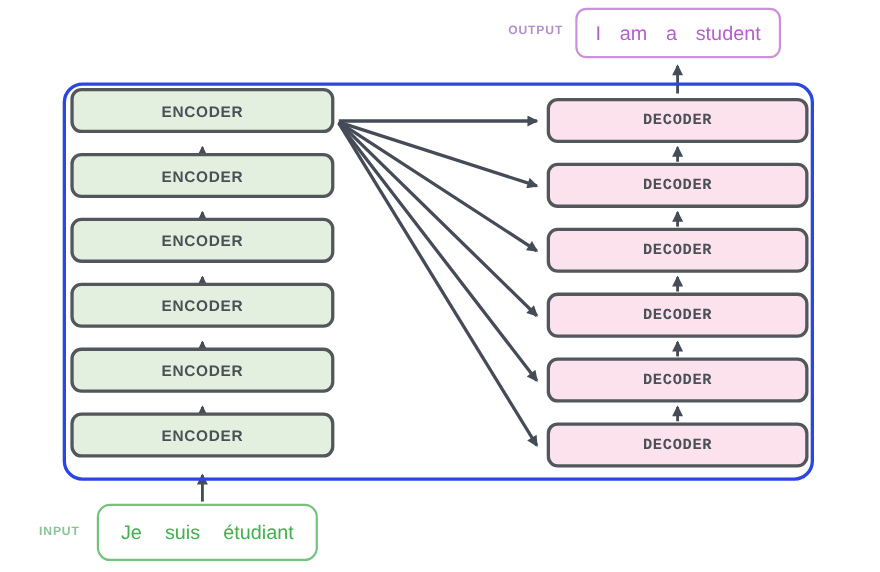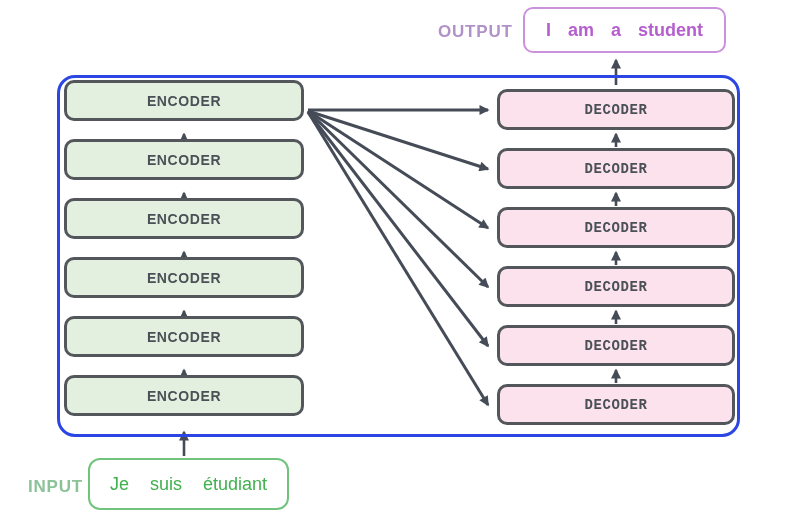--- a/index.html
+++ b/index.html
@@ -73,33 +73,32 @@
     width: 201px;
     height: 52px;
     border: 2.5px solid var(--input_border, #72c47d);
     border-radius: 12px;
     color: var(--input_text, #41b04f);
     word-spacing: 16px;
   }
   .output-phrase-box {
     left: 523px;
     top: 7px;
-    width: 203px;
+    width: 187px;
     height: 46px;
     border: 2.5px solid var(--output_border, #cb92dc);
     border-radius: 10px;
     color: var(--output_text, #b55ecd);
     word-spacing: 12px;
-    font-weight: bold;
   }
 
   
   .side-label {
     position: absolute;
-    font-size: 17px;
+    font-size: 11px;
     font-weight: 600;
     letter-spacing: 0.8px;
   }
   .input-label {
     left: 28px;
     top: 477px;
     width: 52px;
     text-align: center;
     color: var(--input_label, #8cc298);
   }

